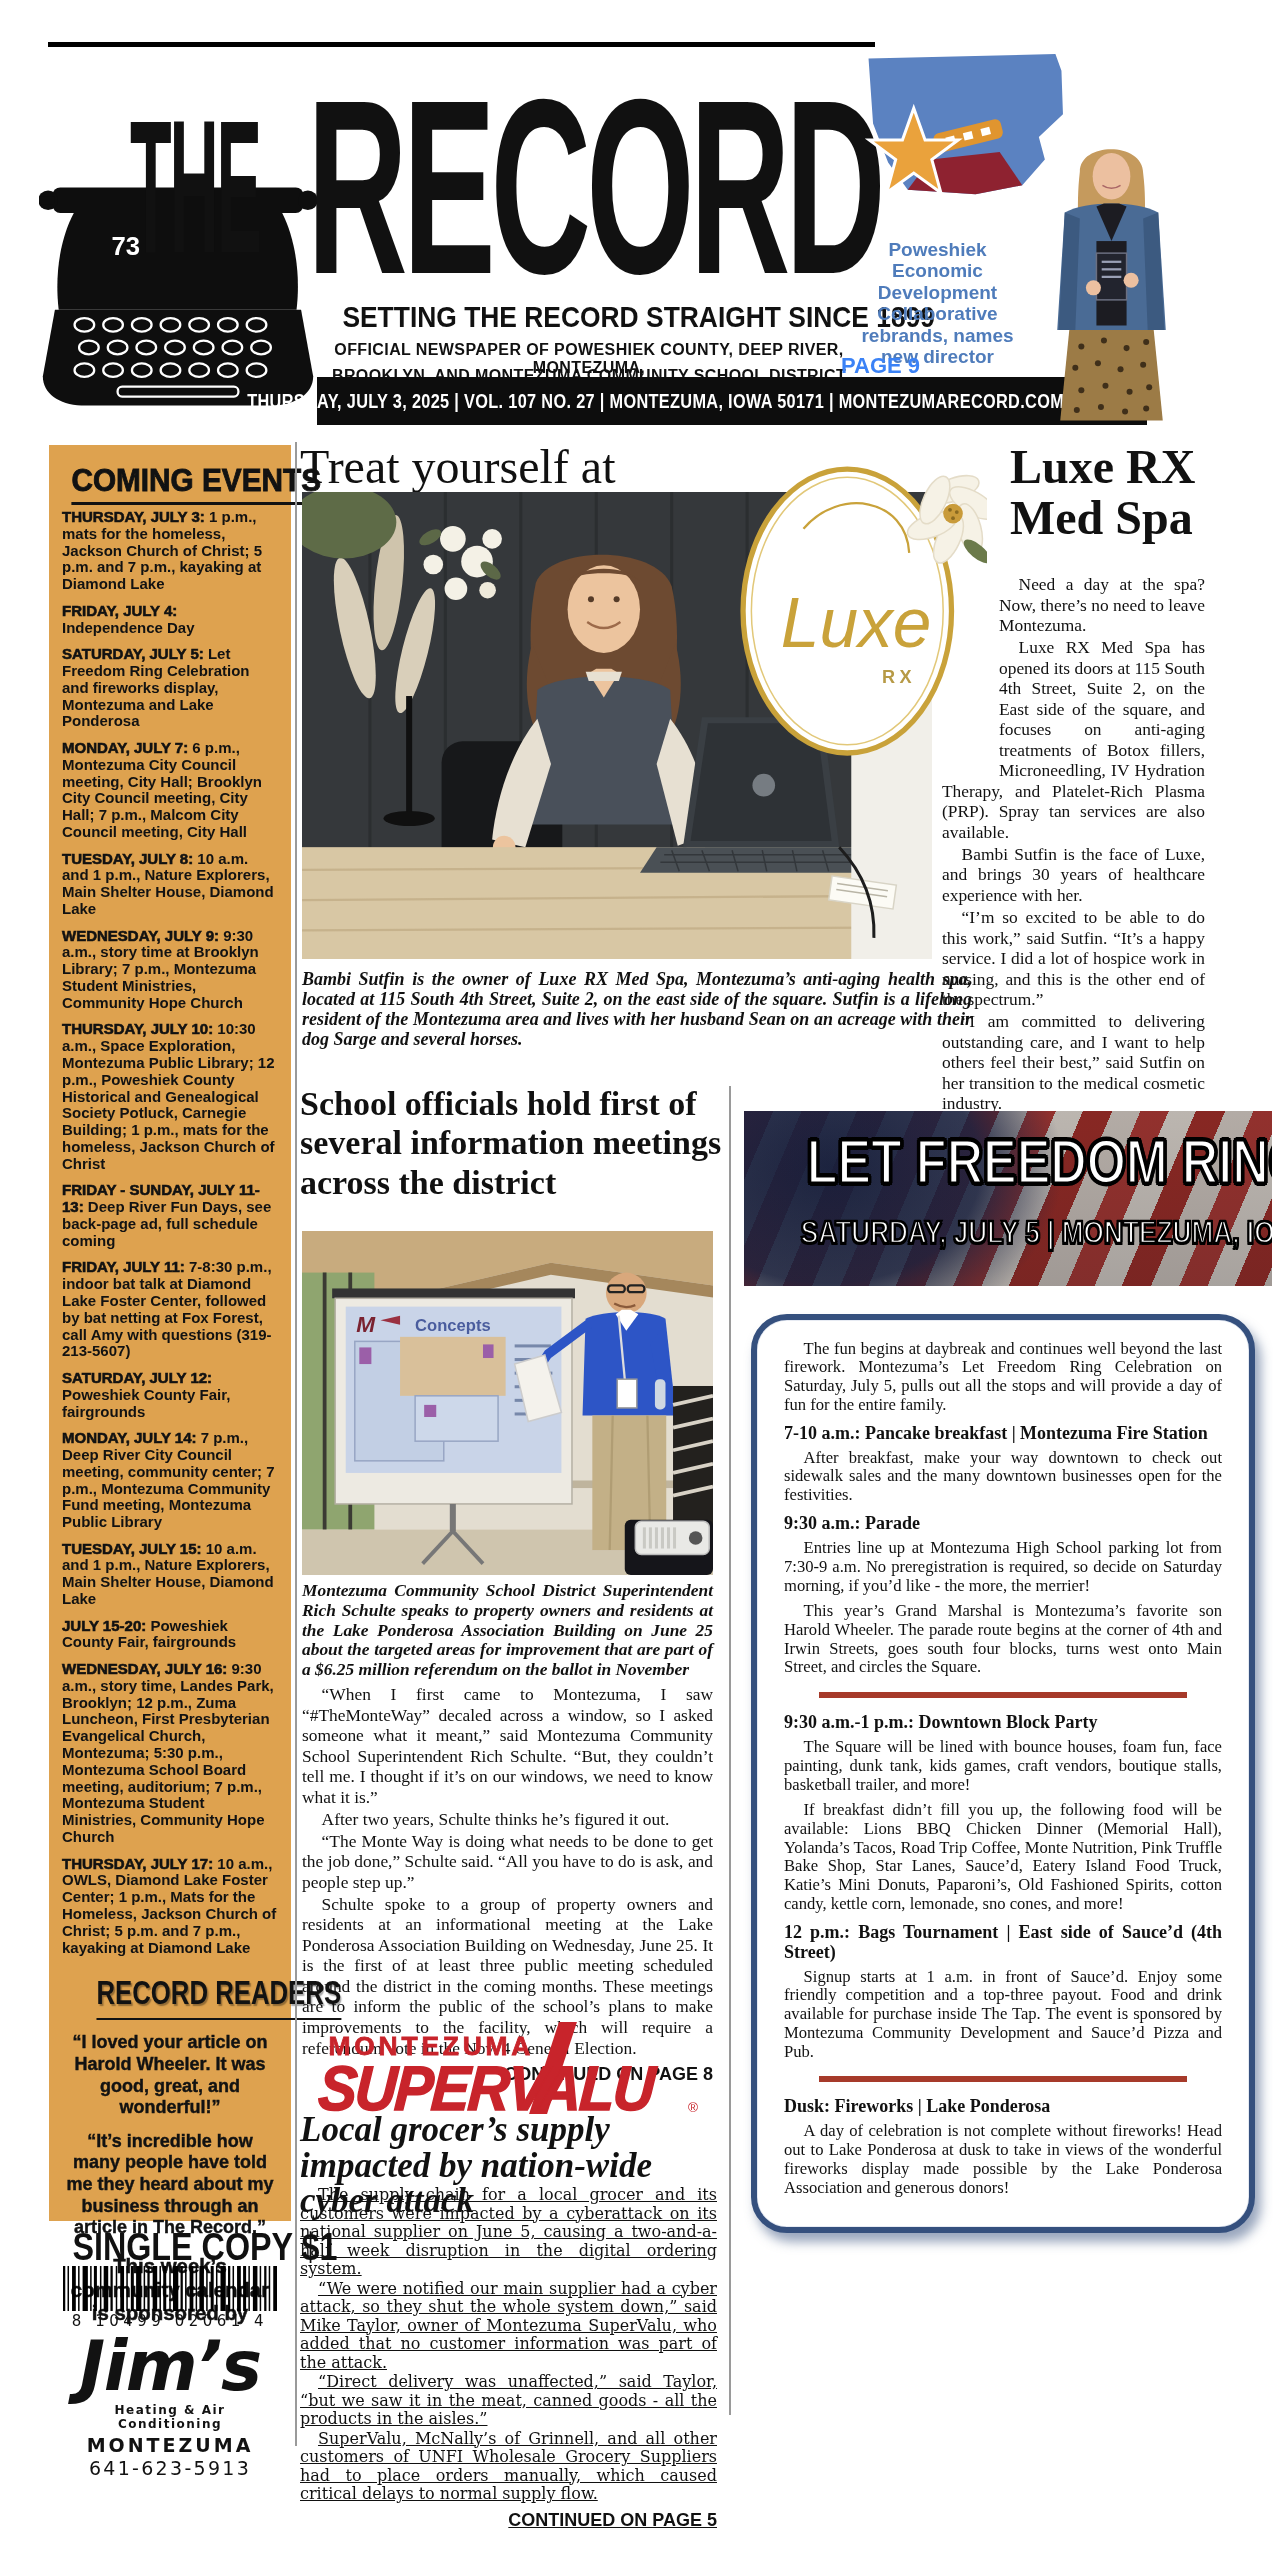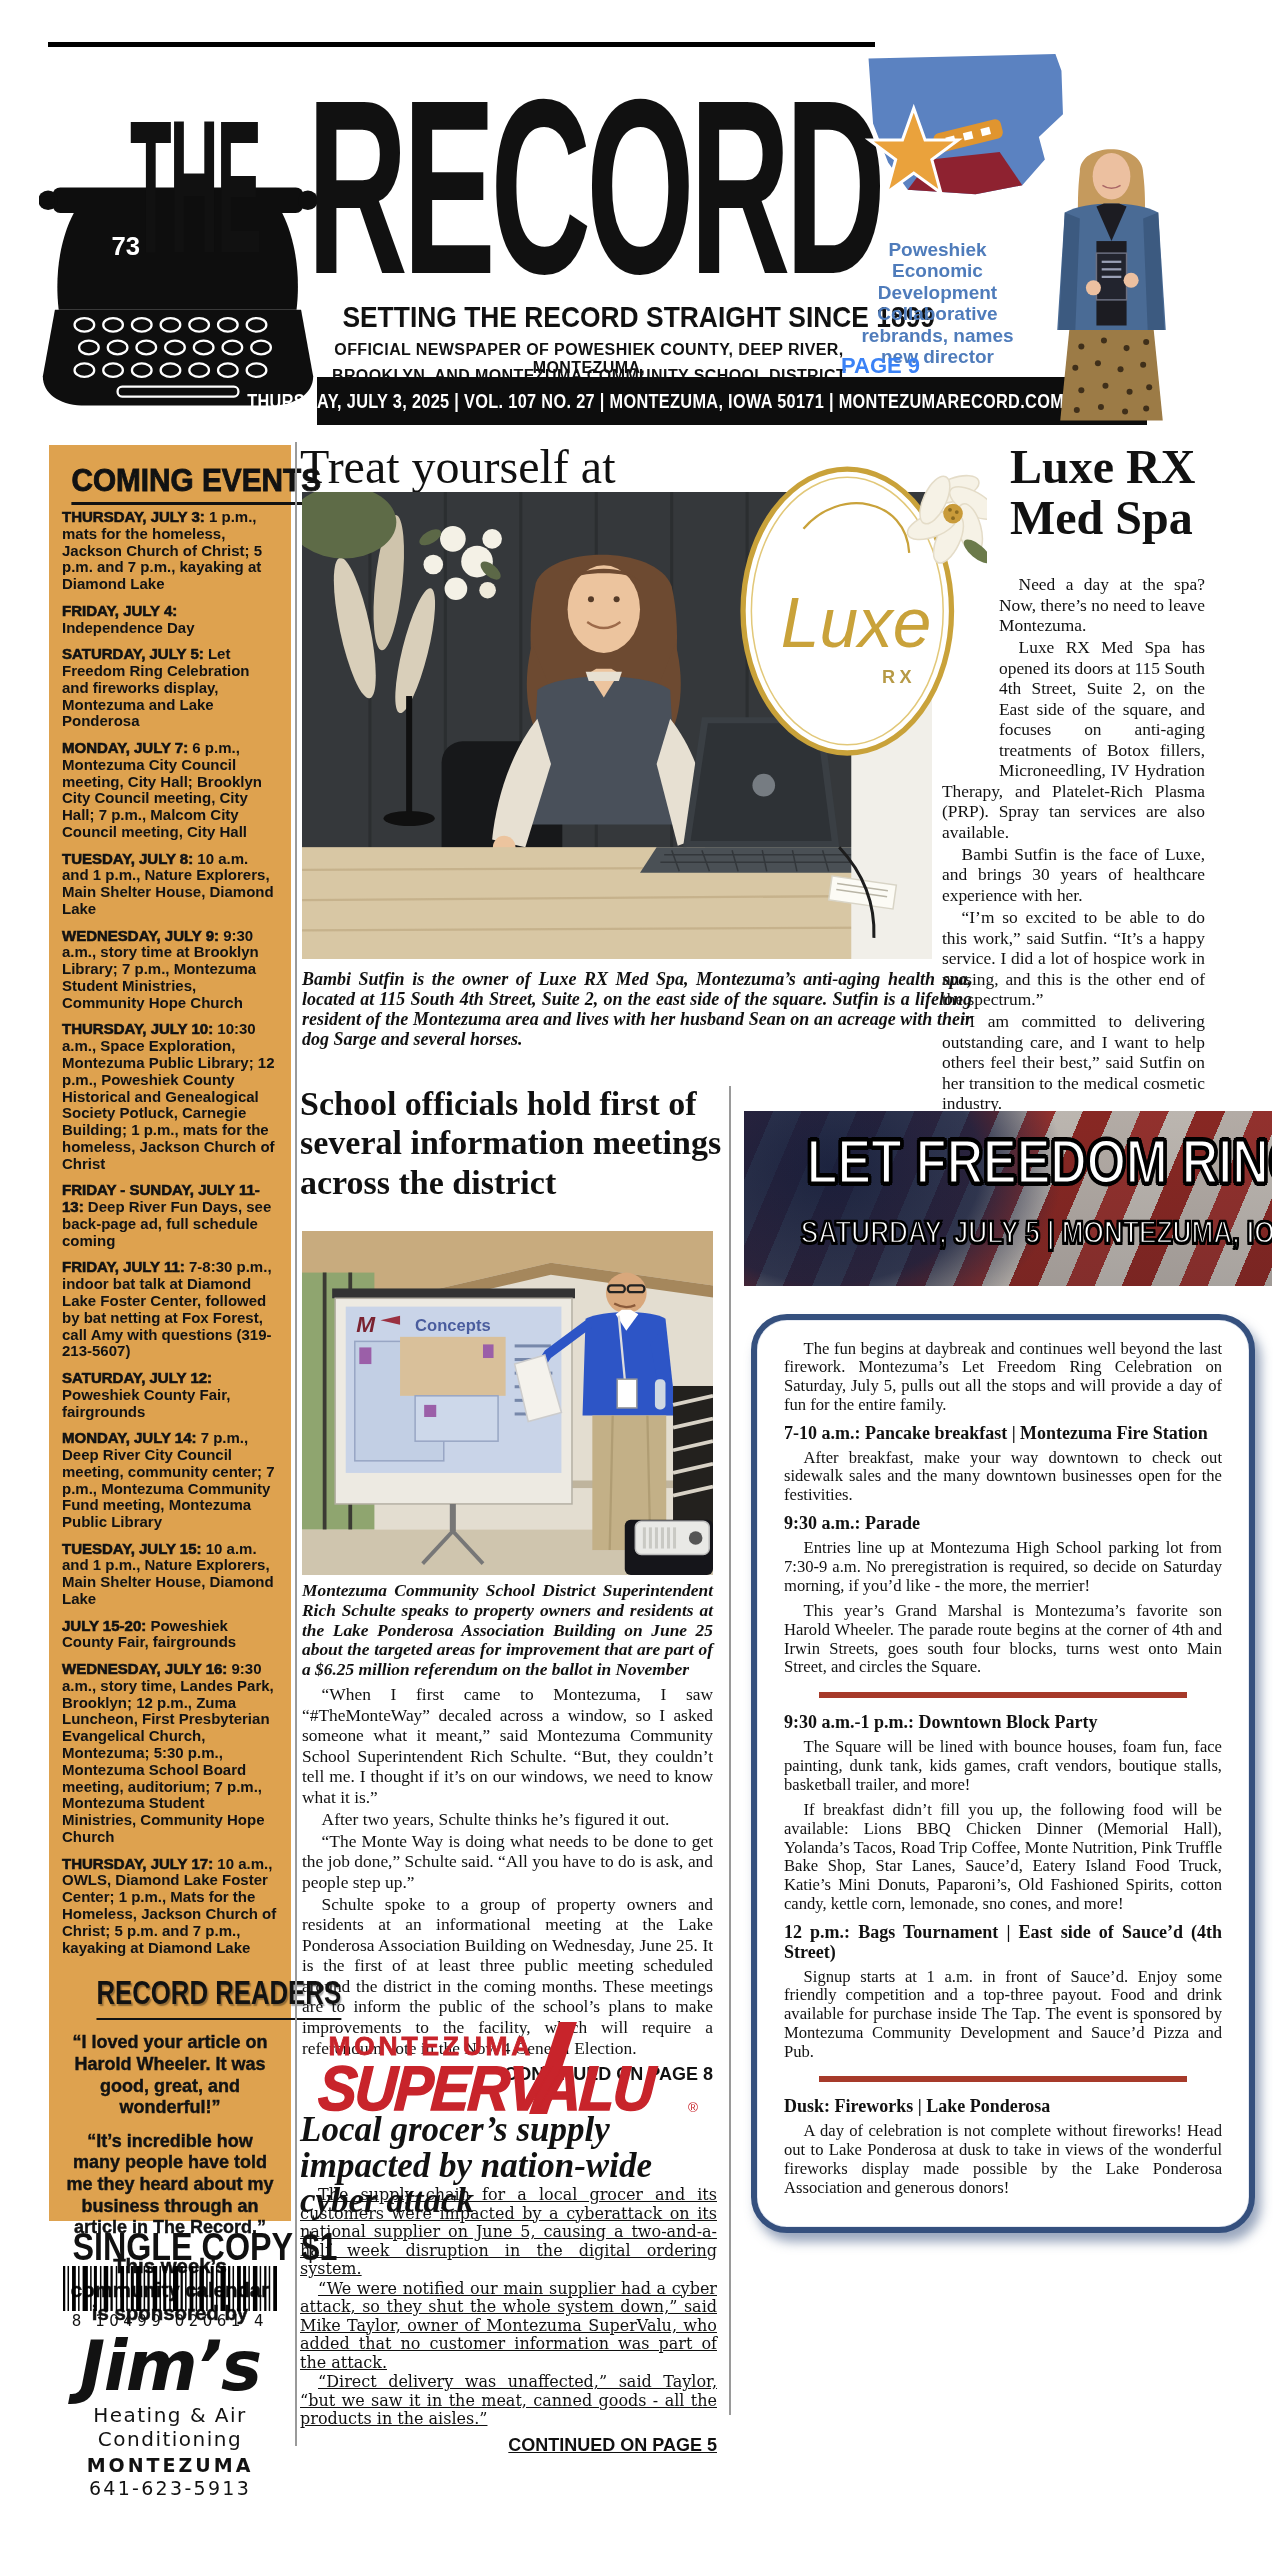--- a/index.html
+++ b/index.html
@@ -36,21 +36,21 @@
   .ce-title .ul{display:inline-block;border-bottom:3.8px solid #121212;padding-bottom:3px;transform:scaleX(.93);transform-origin:center;white-space:nowrap;}
   .event{font-size:15px;font-weight:700;line-height:1.12;margin-bottom:9.8px;}
   .ev-lead{-webkit-text-stroke:0.6px #121212;}
   .rr-title{text-align:center;font-size:33px;font-weight:700;margin-top:18px;margin-bottom:7.5px;
             text-shadow:1.9px 1.9px 1.5px rgba(0,0,0,.35);}
   .rr-title .ul{display:inline-block;border-bottom:2.3px solid #121212;padding-bottom:6px;transform:scaleX(.78);transform-origin:center;white-space:nowrap;}
   .quote{font-size:18px;font-weight:700;text-align:center;line-height:1.2;margin:12px 1.5px;-webkit-text-stroke:0.4px #121212;}
   .sponsor-line{font-size:20.4px;font-weight:700;text-align:center;line-height:1.15;margin-top:16.6px;-webkit-text-stroke:0.5px #121212;}
   .jims-name{font-family:"DejaVu Sans",sans-serif;font-weight:bold;font-style:italic;
              font-size:69px;text-align:center;line-height:1.05;margin-top:4.5px;letter-spacing:-1.5px;}
-  .jims-sub{font-family:"DejaVu Sans",sans-serif;font-weight:normal;font-size:20px;text-align:center;letter-spacing:1.5px;}
+  .jims-sub{font-family:"DejaVu Sans",sans-serif;font-weight:bold;font-size:12px;text-align:center;letter-spacing:1.5px;}
   .jims-city{font-family:"DejaVu Sans",sans-serif;font-weight:bold;font-size:19px;text-align:center;letter-spacing:3px;margin-top:3px;}
   .jims-phone{font-family:"DejaVu Sans",sans-serif;font-weight:normal;font-size:19px;text-align:center;letter-spacing:2.3px;margin-top:1.5px;}
 
   
   .single-copy{left:49px;top:2226px;width:242px;text-align:center;font-family:"Liberation Sans",sans-serif;
                font-weight:700;font-size:38px;}
   .single-copy span{display:inline-block;transform:scaleX(.85);transform-origin:center;white-space:nowrap;}
   .barcode{left:63px;top:2266px;width:214px;height:45px;}
   .barcode-digits{left:49px;top:2312px;width:242px;text-align:center;font-family:"DejaVu Sans",sans-serif;
                   font-size:15px;letter-spacing:4.5px;}
@@ -519,20 +519,21 @@
     <div class="sv-slash"></div>
     <div class="sv-main">SUPERVALU</div>
     <div class="sv-reg">®</div>
   </div>
   <div class="abs sv-headline">Local grocer’s supply impacted by nation-wide cyber attack</div>
   <div class="abs sv-body">
     <div class="paras">
         <p>The supply chain for a local grocer and its customers were impacted by a cyberattack on its national supplier on June 5, causing a two-and-a-half week disruption in the digital ordering system.</p>
         <p>“We were notified our main supplier had a cyber attack, so they shut the whole system down,” said Mike Taylor, owner of Montezuma SuperValu, who added that no customer information was part of the attack.</p>
         <p>“Direct delivery was unaffected,” said Taylor, “but we saw it in the meat, canned goods - all the products in the aisles.”</p>
+        <p>SuperValu, McNally’s of Grinnell, and all other customers of UNFI Wholesale Grocery Suppliers had to place orders manually, which caused critical delays to normal supply flow.</p>
       </div>
     <div class="continued">CONTINUED ON PAGE 5</div>
   </div>
 
   <div class="abs banner">
     <div class="banner-title"><span>LET FREEDOM RING</span></div>
     <div class="banner-sub"><span>SATURDAY, JULY 5 | MONTEZUMA, IOWA</span></div>
   </div>
 
   <div class="abs fbox">

